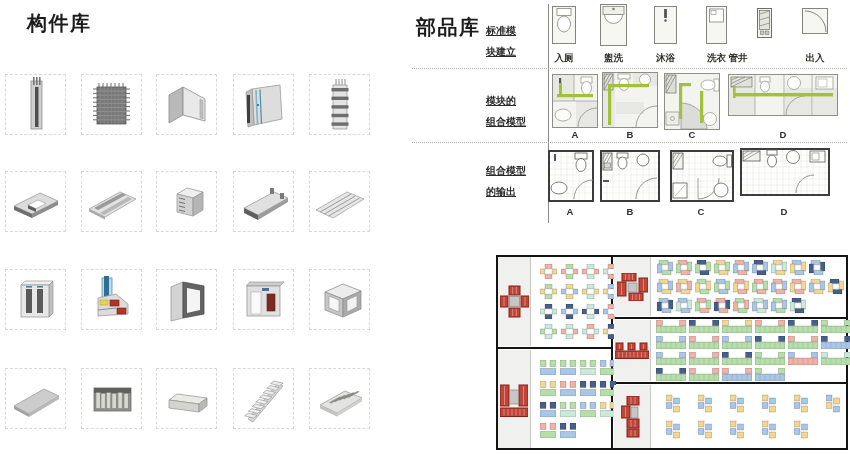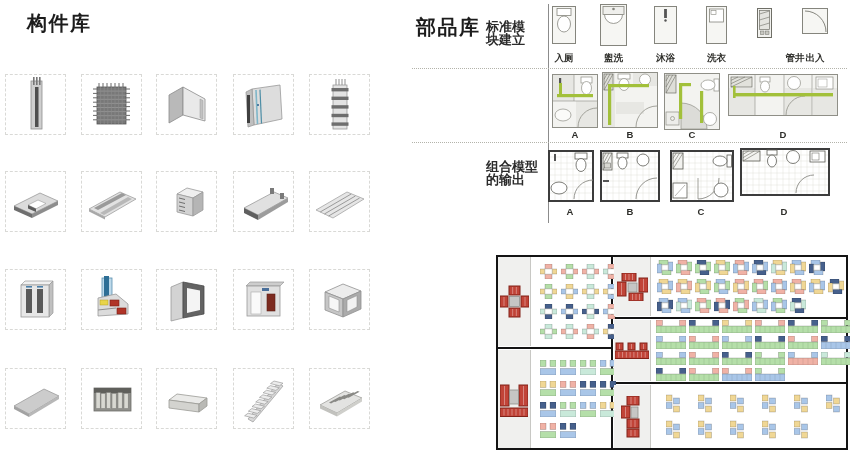--- a/index.html
+++ b/index.html
@@ -1,21 +1,21 @@
 <!DOCTYPE html>
 <html><head>
 <meta charset="utf-8">
 <style>
   html,body{margin:0;padding:0;background:#fff;}
   #canvas{position:relative;width:850px;height:454px;background:#ffffff;overflow:hidden;
           font-family:"Liberation Sans","DejaVu Sans",sans-serif;}
   .title{position:absolute;font-size:20px;font-weight:600;color:#1c1c1c;letter-spacing:1.5px;}
   .comp-cell{position:absolute;width:61px;height:61px;background:#fff;border:1px dashed #d9d9d6;
              box-sizing:border-box;display:flex;align-items:center;justify-content:center;}
-  .row-head{position:absolute;font-size:13px;font-weight:bold;color:#2b2b2b;line-height:13px;white-space:pre-line;}
+  .row-head{position:absolute;font-size:10px;font-weight:bold;color:#2b2b2b;line-height:21px;white-space:pre-line;text-decoration:underline;}
   .small-label{position:absolute;font-size:9.5px;font-weight:bold;color:#2e2e2a;text-align:center;}
   .abs{position:absolute;}
   .mod-strip{position:absolute;background:#f0f0ee;border-right:1px solid #c8c8c4;box-sizing:border-box;
              display:flex;align-items:center;justify-content:center;}
   .mod-area{position:absolute;display:flex;flex-direction:column;justify-content:center;align-items:flex-start;box-sizing:border-box;}
   .mod-row{display:flex;align-items:center;}
   .divider{position:absolute;background:#141414;}
   .outer-box{position:absolute;border:2px solid #141414;box-sizing:border-box;background:#fff;}
 </style>
 </head>
@@ -251,20 +251,22 @@
           <polygon points="36.6,27.9 47.6,21.9 49.6,22.799999999999997 38.6,28.799999999999997" fill="#8a8a86"></polygon>
         </svg>
       </div>
     </div>
   <div id="parts-area" class="abs" style="left:0;top:0;width:850px;height:454px;">
       <div class="abs" style="left: 548px; top: 4px; width: 1px; height: 219px; background: rgb(140, 140, 140);"></div>
       <div class="abs" style="left: 412px; top: 68px; width: 435px; height: 0px; border-top: 1px dotted rgb(179, 179, 170);"></div>
       <div class="abs" style="left: 412px; top: 142px; width: 435px; height: 0px; border-top: 1px dotted rgb(179, 179, 170);"></div>
       <div class="row-head" style="left: 486px; top: 20px; width: 60px;">标准模
 块建立</div>
+      <div class="row-head" style="left: 486px; top: 90px; width: 60px;">模块的
+组合模型</div>
       <div class="row-head" style="left: 486px; top: 160px; width: 60px;">组合模型
 的输出</div>
       <div class="abs" style="left: 552px; top: 6px;"><svg width="24" height="38" viewBox="0 0 24 38">
           <rect x="0.5" y="0.5" width="23" height="37" fill="#f6f6f3" stroke="#85857d"></rect>
           <rect x="5" y="2.5" width="14" height="7" fill="#fff" stroke="#85857d" stroke-width="0.8"></rect>
           <ellipse cx="12" cy="18" rx="6.5" ry="8" fill="#fff" stroke="#85857d" stroke-width="0.8"></ellipse>
         </svg></div>
       <div class="small-label" style="left: 546px; top: 52px; width: 36px;">入厕</div>
       <div class="abs" style="left: 600px; top: 4px;"><svg width="27" height="42" viewBox="0 0 27 42">
           <rect x="0.5" y="0.5" width="26" height="41" fill="#f6f6f3" stroke="#85857d"></rect>
@@ -287,21 +289,21 @@
       <div class="small-label" style="left: 698.5px; top: 52px; width: 36px;">洗衣</div>
       <div class="abs" style="left: 757px; top: 8px;"><svg width="15" height="30" viewBox="0 0 15 30">
           <rect x="0.5" y="0.5" width="14" height="29" fill="#f2f2ef" stroke="#6f6f67"></rect>
           <rect x="2.5" y="2.5" width="10" height="19" fill="#e4e4df" stroke="#6f6f67" stroke-width="0.7"></rect>
           <line x1="2.5" y1="6" x2="12.5" y2="3" stroke="#6f6f67" stroke-width="0.6"></line>
           <line x1="2.5" y1="12" x2="12.5" y2="9" stroke="#6f6f67" stroke-width="0.6"></line>
           <line x1="2.5" y1="18" x2="12.5" y2="15" stroke="#6f6f67" stroke-width="0.6"></line>
           <rect x="3.5" y="23" width="3.5" height="3.5" fill="#c8c8c2" stroke="#6f6f67" stroke-width="0.5"></rect>
           <rect x="8.5" y="23" width="3.5" height="3.5" fill="#c8c8c2" stroke="#6f6f67" stroke-width="0.5"></rect>
         </svg></div>
-      <div class="small-label" style="left: 777px; top: 52px; width: 36px;">管井</div>
+      <div class="small-label" style="left: 720px; top: 52px; width: 36px;">管井</div>
       <div class="abs" style="left: 802px; top: 8px;"><svg width="26" height="26" viewBox="0 0 26 26">
           <rect x="0.5" y="0.5" width="25" height="25" fill="#f6f6f3" stroke="#85857d"></rect>
           <path d="M3,3 A21,21 0 0 1 24,24" fill="none" stroke="#85857d" stroke-width="1"></path>
         </svg></div>
       <div class="small-label" style="left: 797px; top: 52px; width: 36px;">出入</div>
       <div class="abs" style="left: 552px; top: 74px;"><svg width="46" height="54" viewBox="0 0 46 54">
           <rect x="0.5" y="0.5" width="45" height="53" fill="#f3f3f0" stroke="#8f8f87"></rect>
           <rect x="1" y="1" width="21" height="26" fill="#e7e7e3"></rect>
           <rect x="24" y="27" width="21" height="26" fill="#e7e7e3"></rect>
           <line x1="1" y1="27" x2="45" y2="27" stroke="#8f8f87" stroke-width="0.6"></line>

